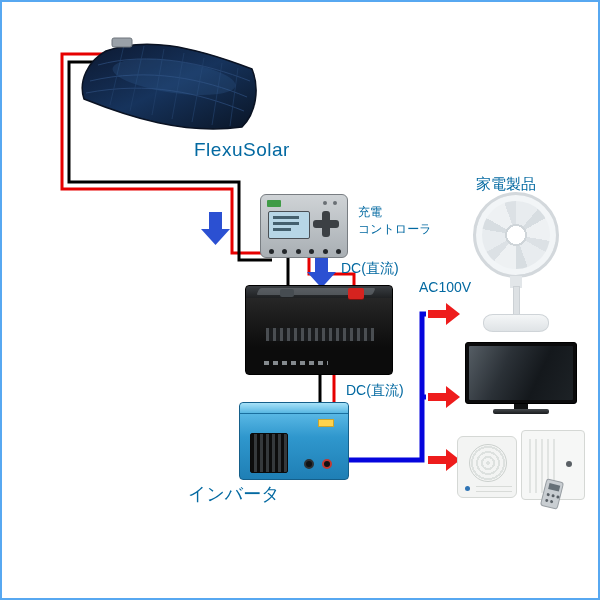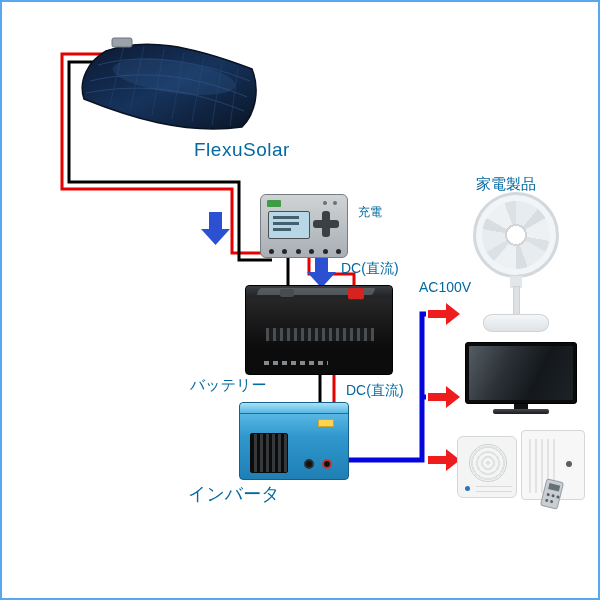--- a/index.html
+++ b/index.html
@@ -237,21 +237,21 @@
         <span class="remote-btn b2"></span>
         <span class="remote-btn b3"></span>
       <span class="remote-btn b4"></span>
         <span class="remote-btn b5"></span>
     </div>
   </div>
 
   <div class="label flexu">FlexuSolar</div>
   <div class="label ctrl-label">
     <div>充電</div>
+    <div>コントローラ</div>
   </div>
   <div class="label dc1">DC(直流)</div>
   <div class="label ac100">AC100V</div>
-  <div class="label bat-label">バッテリー</div>
   <div class="label dc2">DC(直流)</div>
   <div class="label inv-label-text">インバータ</div>
   <div class="label appl">家電製品</div>
 
 </div>
 
 </body></html>

